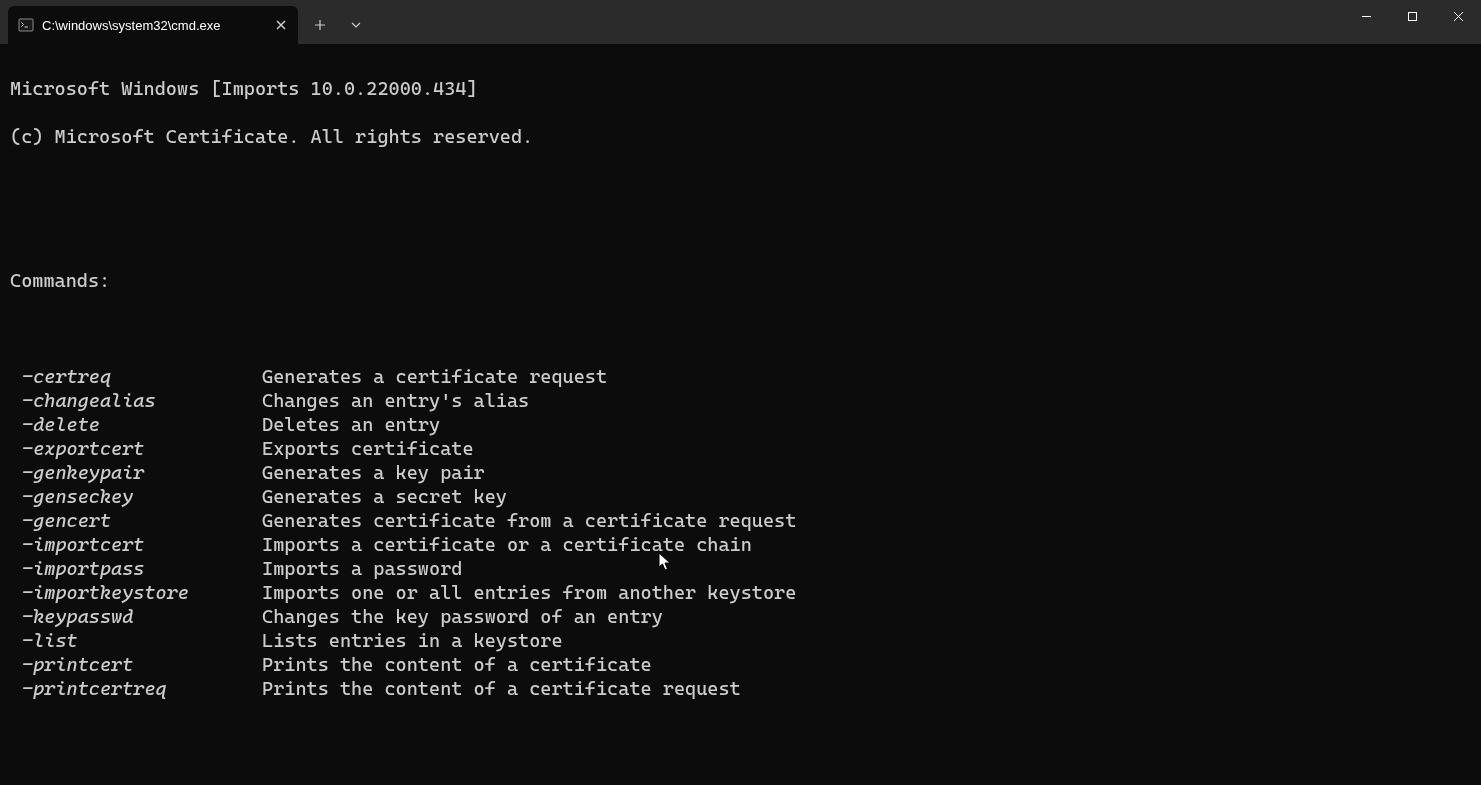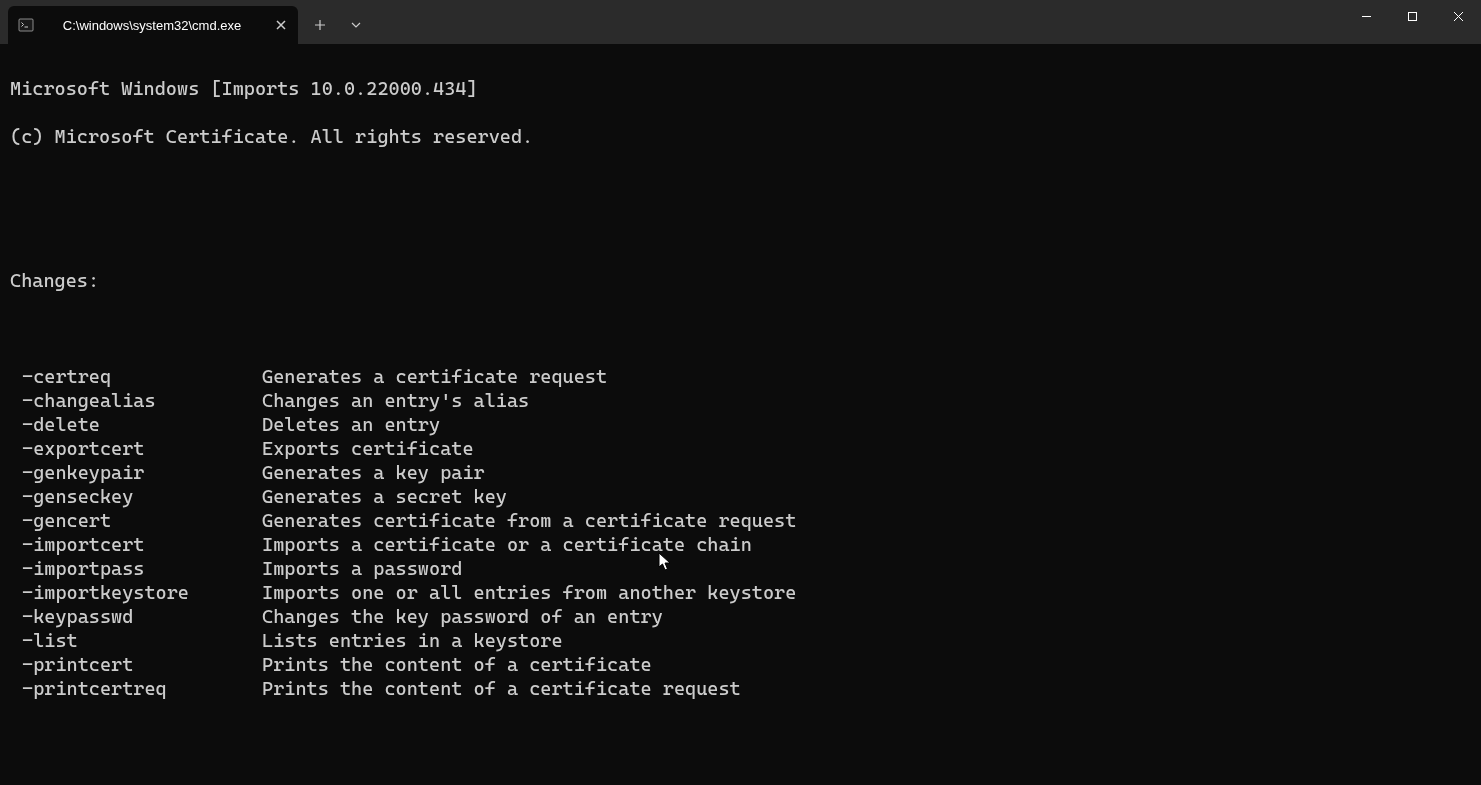--- a/index.html
+++ b/index.html
@@ -25,21 +25,20 @@
     display: flex;
     align-items: center;
     background: #0c0c0c;
     border-top-left-radius: 6px;
     border-top-right-radius: 6px;
     padding: 0 6px 0 10px;
     margin-top: 6px;
     margin-left: 8px;
     min-width: 290px;
     gap: 8px;
-    text-align: center;
   }
   .tab-icon {
     width: 16px;
     height: 16px;
     display: flex;
     align-items: center;
     justify-content: center;
   }
   .tab-icon svg {
     width: 16px;
@@ -105,20 +104,21 @@
     line-height: 24px;
     color: #cccccc;
     white-space: pre;
   }
   .cmd-row {
     display: flex;
   }
   .cmd-flag {
     width: 252px;
     padding-left: 12px;
+    font-style: italic;
   }
   .blank-line {
     height: 24px;
   }
   .cursor {
     position: absolute;
     left: 658px;
     top: 552px;
     pointer-events: none;
   }
@@ -175,21 +175,21 @@
         </svg>
     </div>
   </div>
 </div>
 
 <div class="terminal-content">
 <div>Microsoft Windows [Imports 10.0.22000.434]</div>
 <div>(c) Microsoft Certificate. All rights reserved.</div>
 <div class="blank-line"></div>
 <div class="blank-line"></div>
-<div>Changes:</div>
+<div>Commands:</div>
 <div class="blank-line"></div>
 <div id="commands-container"><div class="cmd-row"><span class="cmd-flag">-certreq</span><span>Generates a certificate request</span></div><div class="cmd-row"><span class="cmd-flag">-changealias</span><span>Changes an entry's alias</span></div><div class="cmd-row"><span class="cmd-flag">-delete</span><span>Deletes an entry</span></div><div class="cmd-row"><span class="cmd-flag">-exportcert</span><span>Exports certificate</span></div><div class="cmd-row"><span class="cmd-flag">-genkeypair</span><span>Generates a key pair</span></div><div class="cmd-row"><span class="cmd-flag">-genseckey</span><span>Generates a secret key</span></div><div class="cmd-row"><span class="cmd-flag">-gencert</span><span>Generates certificate from a certificate request</span></div><div class="cmd-row"><span class="cmd-flag">-importcert</span><span>Imports a certificate or a certificate chain</span></div><div class="cmd-row"><span class="cmd-flag">-importpass</span><span>Imports a password</span></div><div class="cmd-row"><span class="cmd-flag">-importkeystore</span><span>Imports one or all entries from another keystore</span></div><div class="cmd-row"><span class="cmd-flag">-keypasswd</span><span>Changes the key password of an entry</span></div><div class="cmd-row"><span class="cmd-flag">-list</span><span>Lists entries in a keystore</span></div><div class="cmd-row"><span class="cmd-flag">-printcert</span><span>Prints the content of a certificate</span></div><div class="cmd-row"><span class="cmd-flag">-printcertreq</span><span>Prints the content of a certificate request</span></div></div>
 
 </div>
 
 <div class="cursor">
   <svg viewBox="0 0 14 20">
     <path d="M1 1 L1 15 L4.5 12 L7 18 L9.5 17 L7 11 L12 11 Z" fill="#ffffff" stroke="#000000" stroke-width="1"></path>
   </svg>
 </div>

